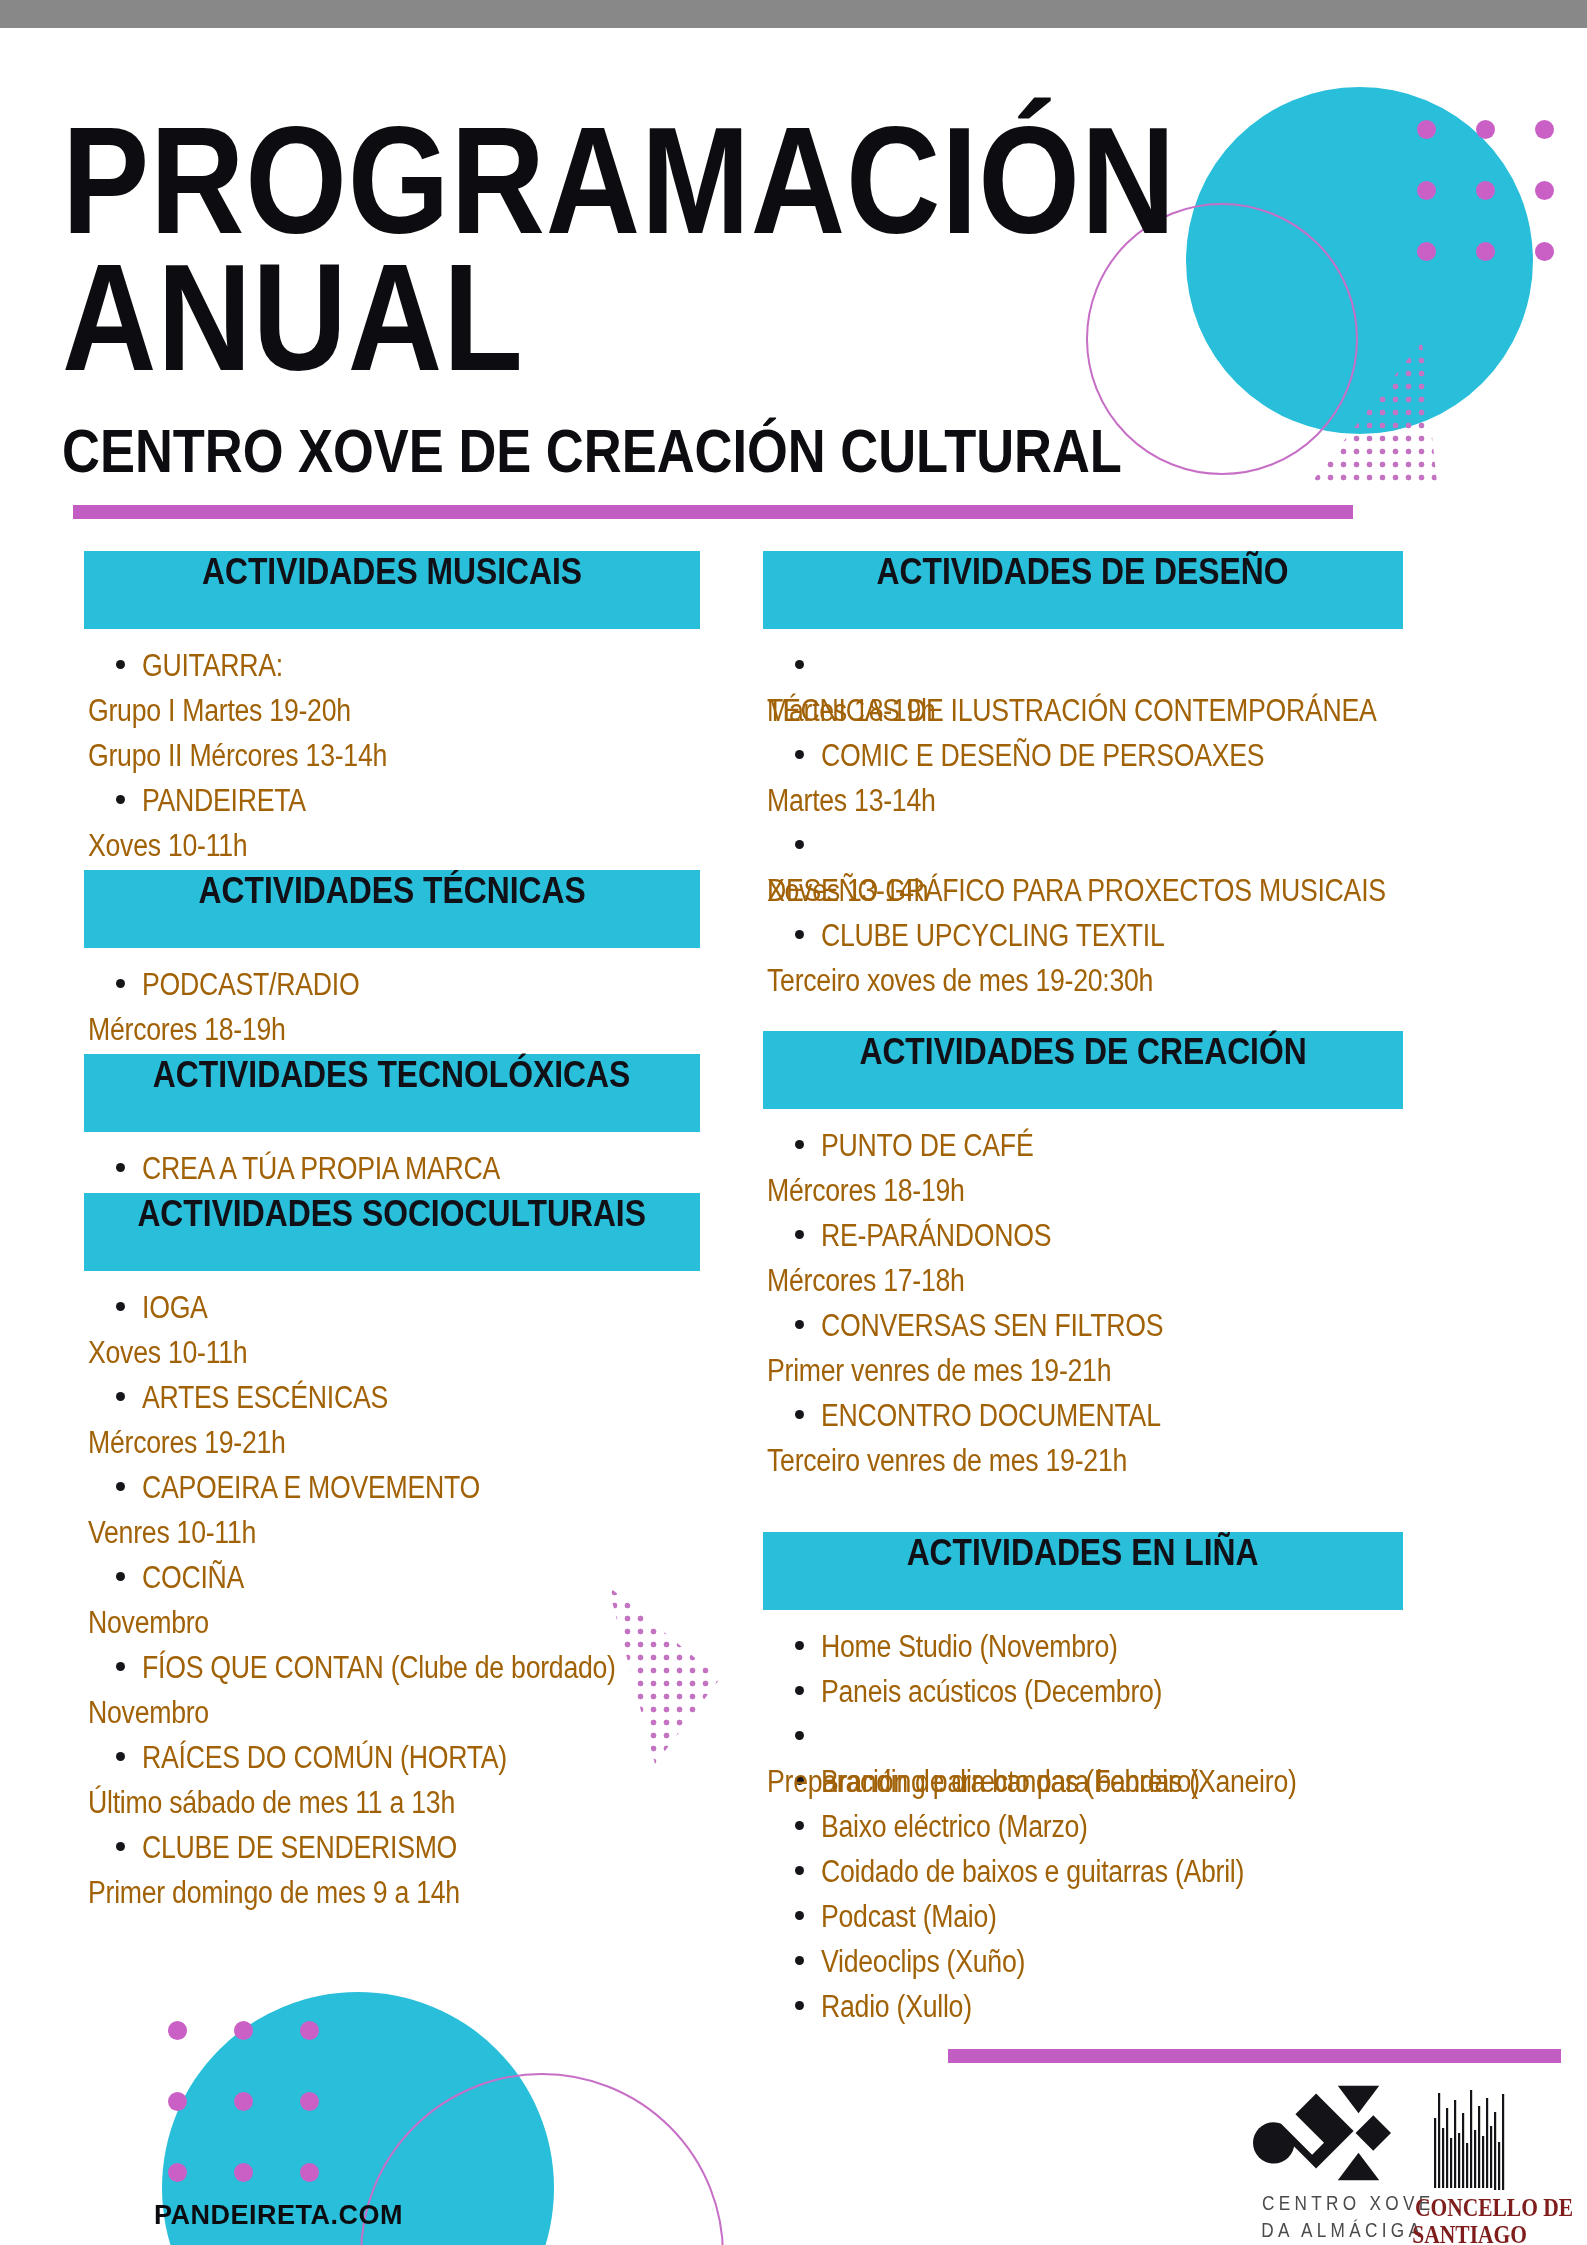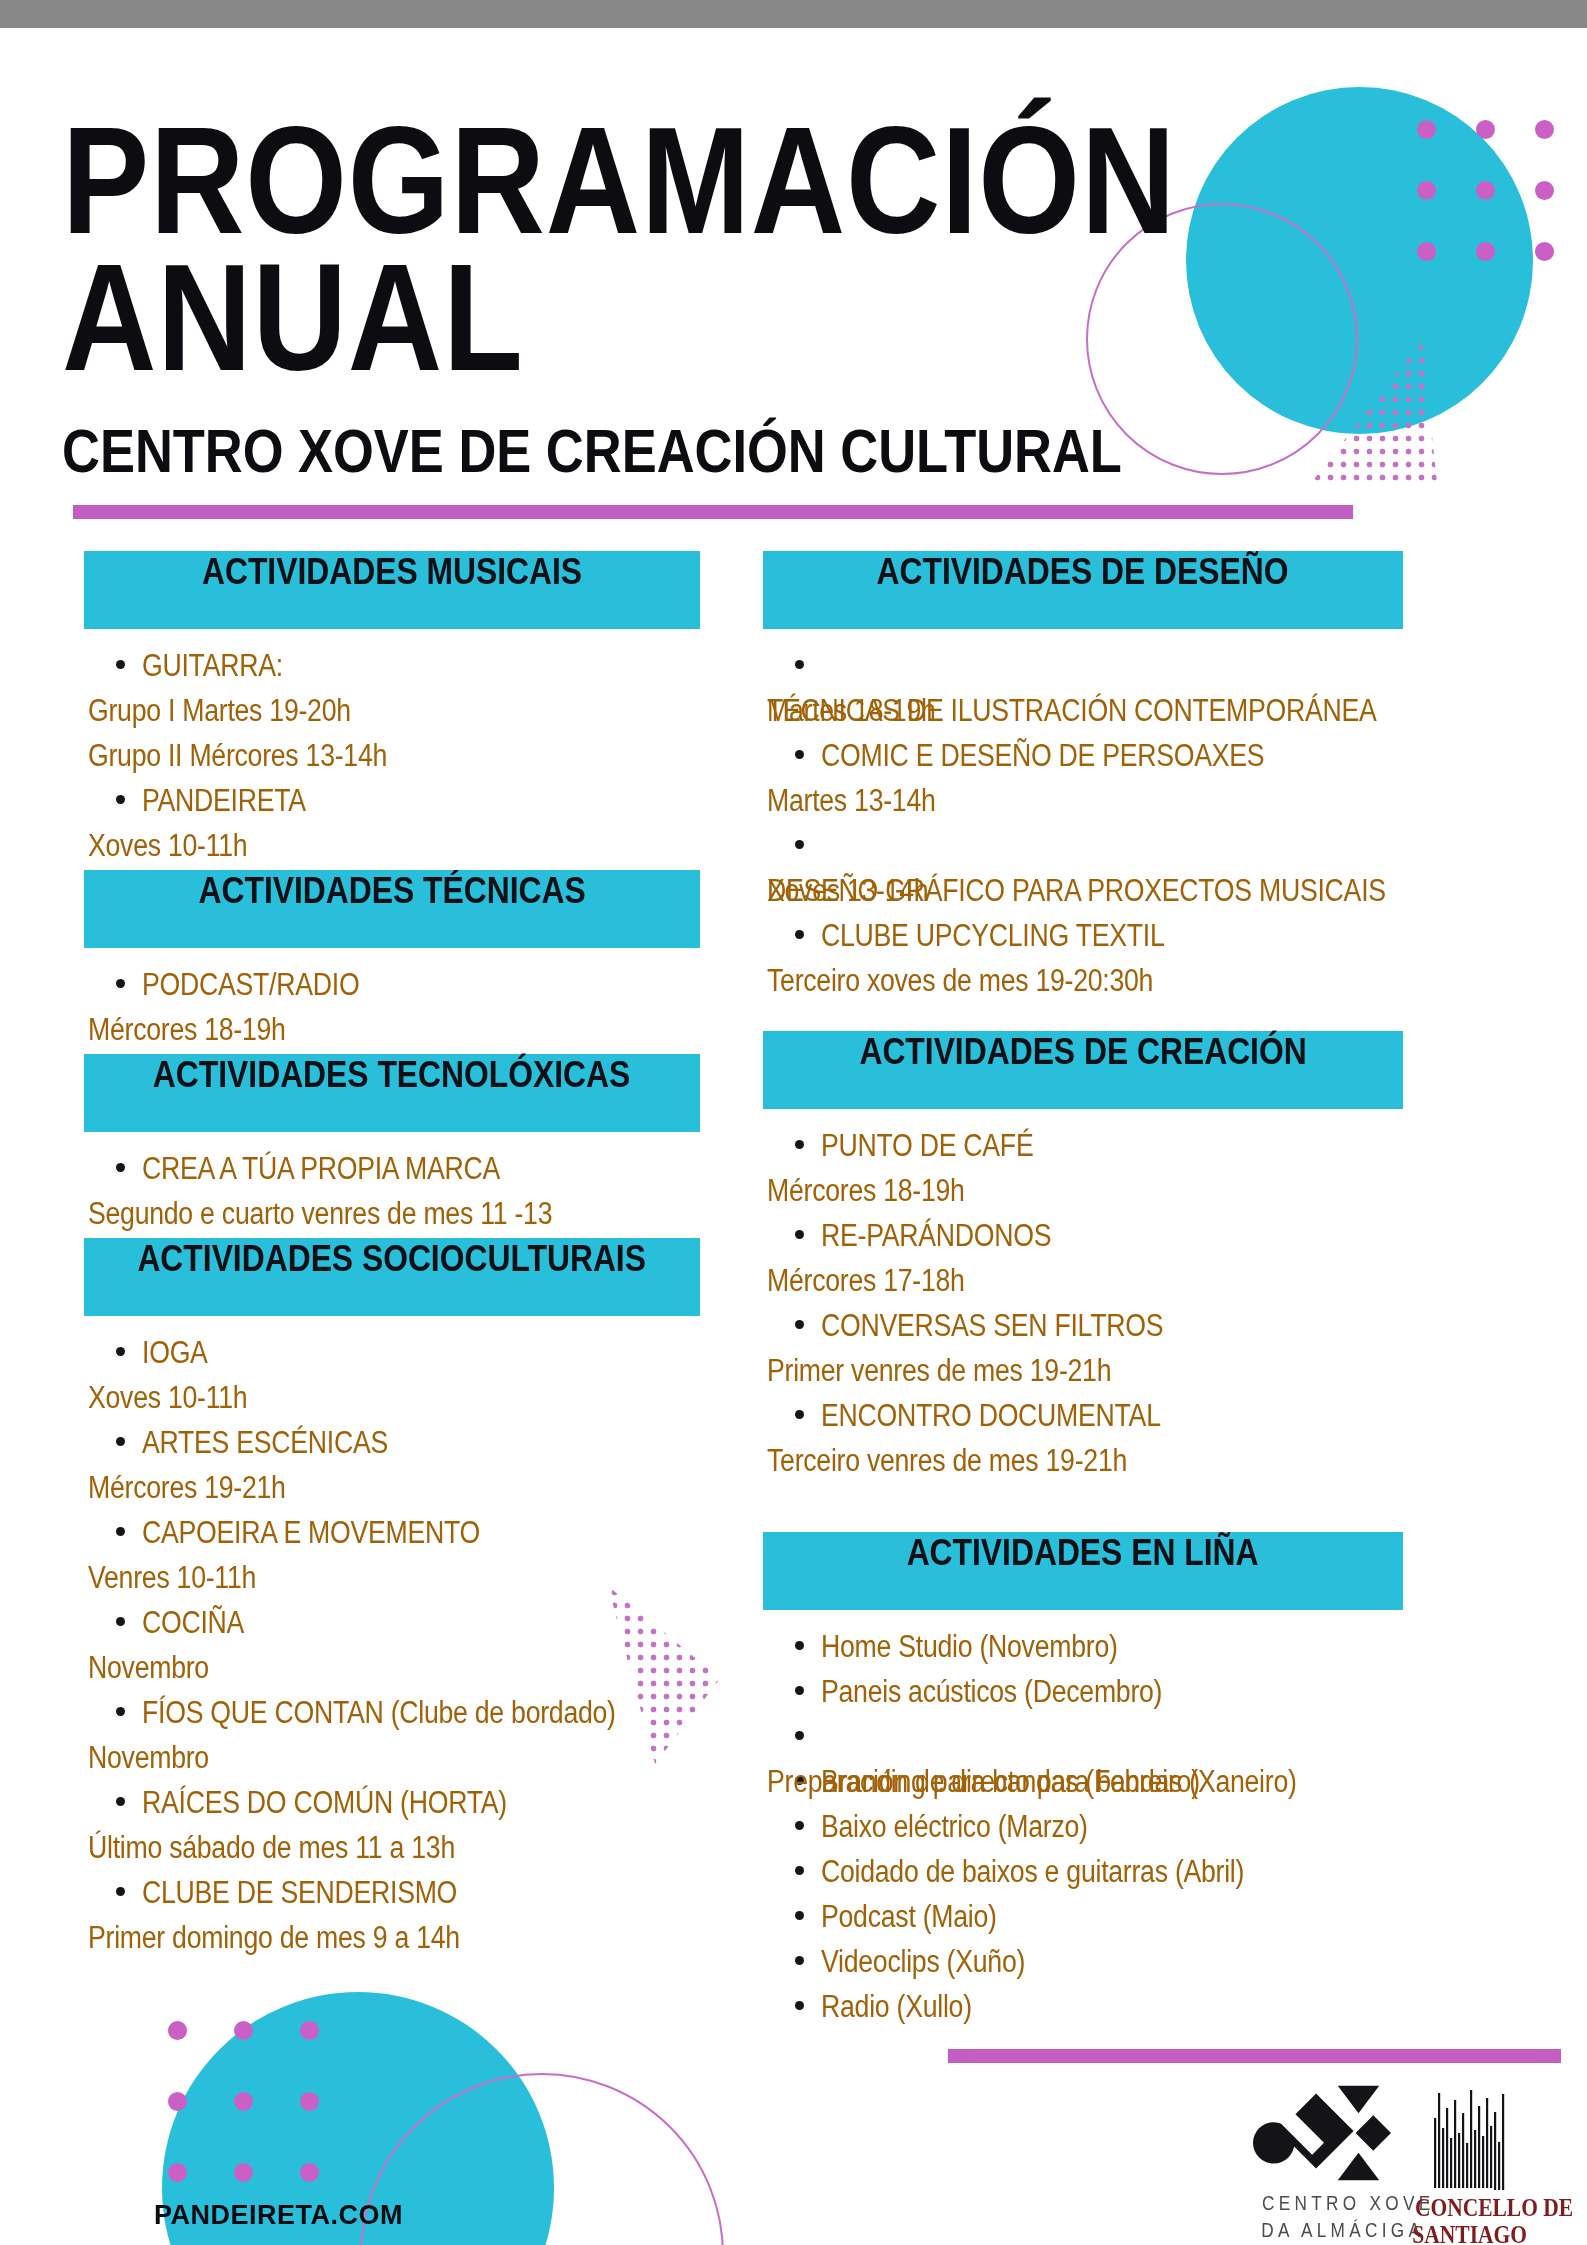--- a/index.html
+++ b/index.html
@@ -131,21 +131,20 @@
           <div class="item"><span class="bullet-dot"></span><span class="cond">PODCAST/RADIO</span></div>
           <div class="item"><span class="cond">Mércores 18-19h</span></div>
         </div>
       </div>
       <div class="section">
         <div class="sec-header">
           <span class="cond hdr-text">ACTIVIDADES TECNOLÓXICAS</span>
         </div>
         <div class="sec-items">
           <div class="item"><span class="bullet-dot"></span><span class="cond">CREA A TÚA PROPIA MARCA</span></div>
-          <div class="item"><span class="cond">Segundo e cuarto venres de mes 11 -13</span></div>
         </div>
       </div>
       <div class="section">
         <div class="sec-header">
           <span class="cond hdr-text">ACTIVIDADES SOCIOCULTURAIS</span>
         </div>
         <div class="sec-items">
           <div class="item"><span class="bullet-dot"></span><span class="cond">IOGA</span></div>
           <div class="item"><span class="cond">Xoves 10-11h</span></div>
           <div class="item"><span class="bullet-dot"></span><span class="cond">ARTES ESCÉNICAS</span></div>

